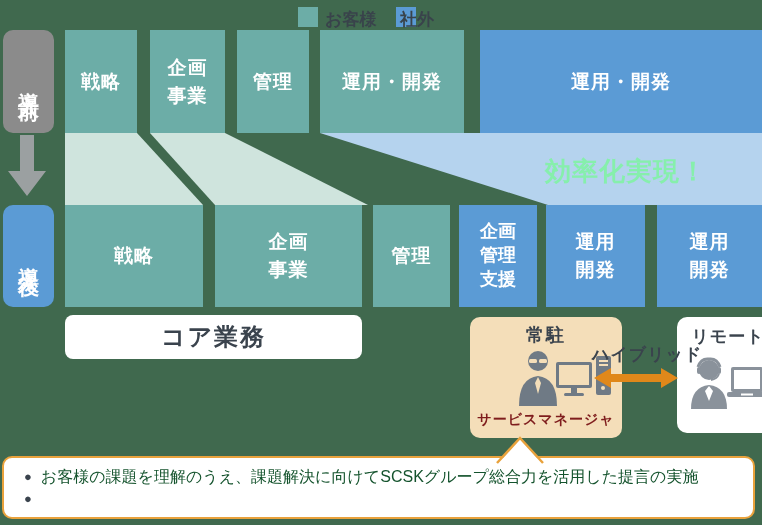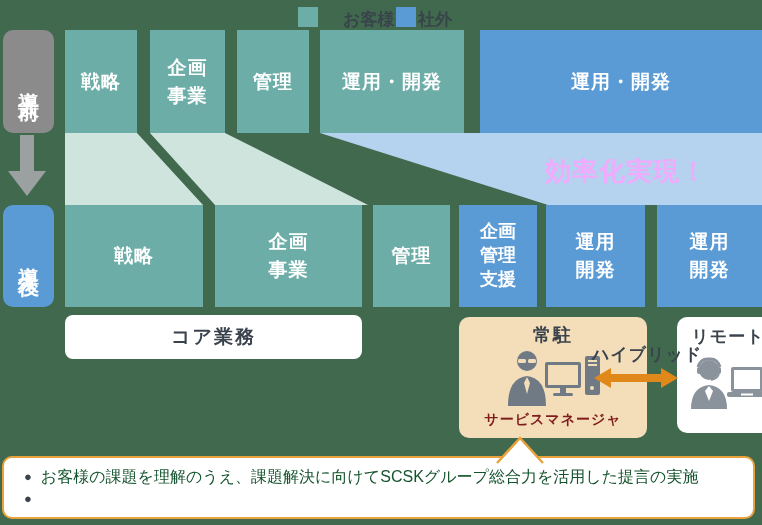--- a/index.html
+++ b/index.html
@@ -1,21 +1,21 @@
 <!DOCTYPE html>
 <html><head>
 <meta charset="utf-8">
 <style>
   html,body{margin:0;padding:0;}
   body{font-family:"Liberation Sans","DejaVu Sans",sans-serif;}
   .stage{position:relative;width:762px;height:525px;background:#40694E;overflow:hidden;}
 
   
   .legend-swatch{position:absolute;top:7px;width:20px;height:20px;}
-  .legend-label{position:absolute;top:8px;font-size:17px;font-weight:600;color:#39434B;margin-left:18px;}
+  .legend-label{position:absolute;top:8px;font-size:17px;font-weight:600;color:#39434B;}
 
   
   .phase{position:absolute;left:3px;width:51px;border-radius:10px;color:#fff;
          font-size:21px;font-weight:700;display:flex;align-items:center;justify-content:center;
          writing-mode:vertical-rl;text-orientation:upright;letter-spacing:5px;z-index:2;}
   .phase-before{top:30px;height:103px;background:#8B8B8B;}
   .phase-after{top:205px;height:102px;background:#5B9BD5;}
 
   
   .box{position:absolute;display:flex;flex-direction:column;align-items:center;justify-content:center;
@@ -23,30 +23,30 @@
   .box span{font-size:19px;line-height:1.45;}
   .box.small3 span{font-size:18px;line-height:1.32;letter-spacing:0;}
   .teal{background:#6CADA7;}
   .blue{background:#5B9BD5;}
   span:empty{display:none;}
 
   
   .transitions{position:absolute;left:0;top:133px;z-index:1;}
 
   .efficiency{position:absolute;left:545px;top:154px;font-size:26px;font-weight:700;
-              color:#f0abfc;letter-spacing:1px;z-index:2;}
+              color:#86efac;letter-spacing:1px;z-index:2;}
 
   .core-box{position:absolute;left:65px;top:315px;width:297px;height:44px;background:#fff;
             border-radius:8px;display:flex;align-items:center;justify-content:center;
-            font-size:19px;font-weight:600;color:#3A434D;letter-spacing:2px;z-index:2;}
+            font-size:24px;font-weight:600;color:#3A434D;letter-spacing:2px;z-index:2;}
 
   .note{position:absolute;left:30px;top:368px;width:370px;text-align:center;
         font-size:17px;font-weight:600;color:#32404A;line-height:1.6;z-index:2;}
 
-  .resident-box{position:absolute;left:459px;top:317px;width:188px;height:121px;background:#F4DEB9;
+  .resident-box{position:absolute;left:470px;top:317px;width:152px;height:121px;background:#F4DEB9;
                 border-radius:10px;z-index:1;}
   .resident-title{position:absolute;top:6px;left:0;width:100%;text-align:center;
                   font-size:18px;font-weight:600;color:#3A434D;letter-spacing:2px;}
   .resident-caption{position:absolute;bottom:9px;left:0;width:100%;text-align:center;
                     font-size:14px;color:#7f1d1d;font-weight:600;letter-spacing:1px;}
   .resident-iconwrap{position:absolute;left:46px;top:33px;}
 
   .remote-box{position:absolute;left:653px;top:317px;width:102px;height:116px;background:#fff;
               border-radius:10px;z-index:1;margin-left:24px;}
   .remote-title{position:absolute;top:8px;left:0;width:100%;text-align:center;

